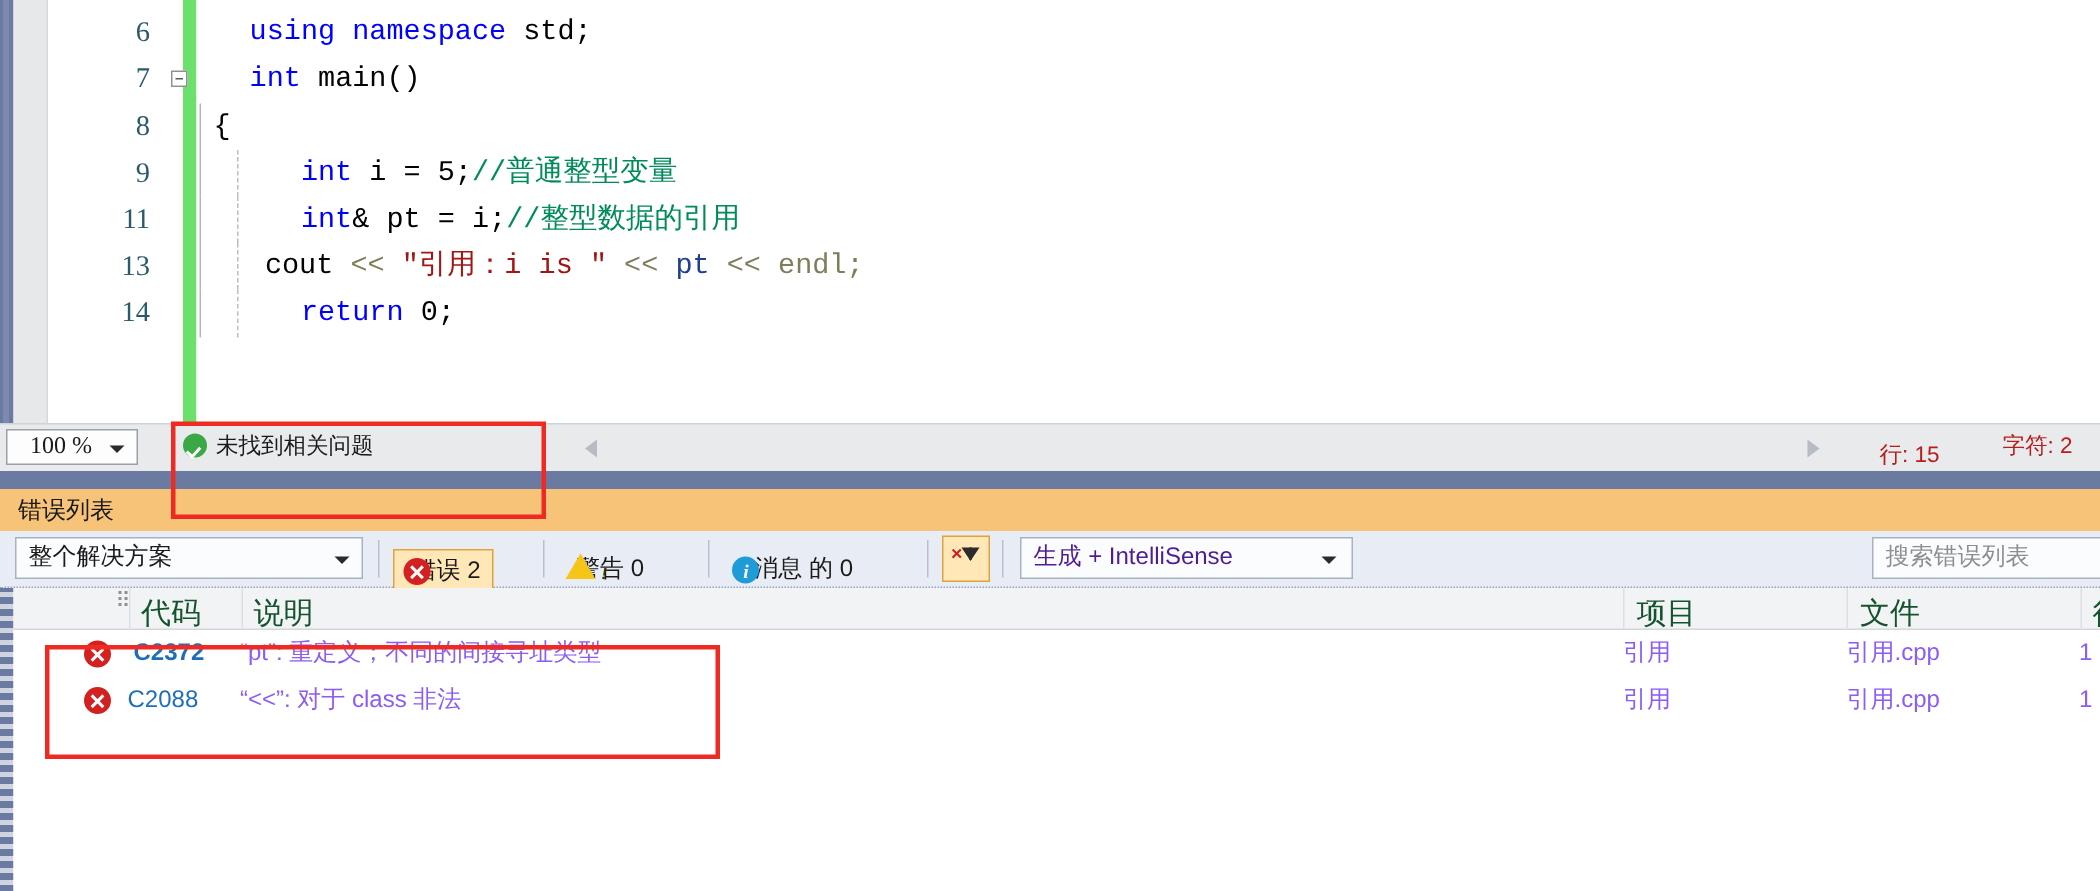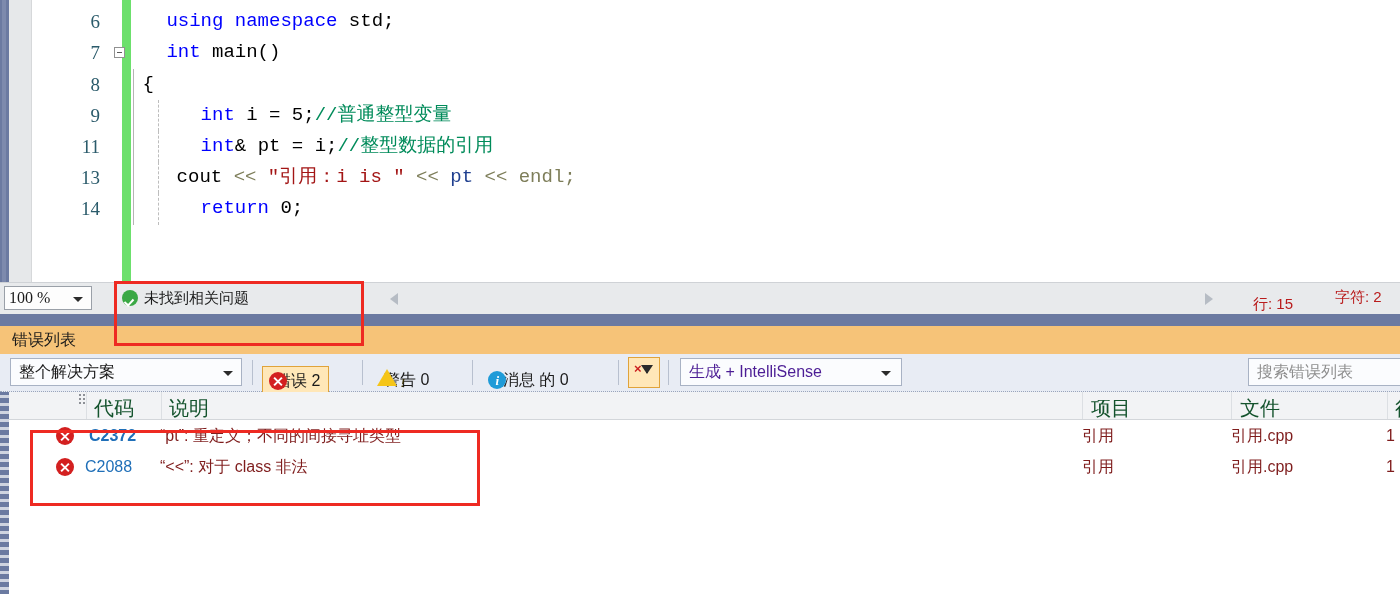--- a/index.html
+++ b/index.html
@@ -91,21 +91,21 @@
     background: #e8eaec;
     border-top: 1px solid #cfd2d6;
     box-sizing: border-box;
   }
   .zoom-combo {
     position: absolute; left: 4px; top: 3px; width: 88px; height: 24px;
     background: #fdfdfd; border: 1px solid #9aa0a8;
     box-sizing: border-box;
     font-family: "Liberation Serif", serif;
     font-size: 16px; color: #1a1a1a;
-    line-height: 22px; padding-left: 4px;
+    line-height: 22px; padding-left: 15px;
   }
   .zoom-combo .caret {
     position: absolute; right: 8px; top: 10px;
     width: 0; height: 0;
     border-left: 5px solid transparent; border-right: 5px solid transparent;
     border-top: 5px solid #2b2b2b;
   }
   .issue-status {
     position: absolute; left: 122px; top: 5px;
     font-family: "Liberation Sans", sans-serif; font-size: 15px; color: #1a1a1a;
@@ -283,21 +283,21 @@
     position: absolute; width: 2px; height: 2px; background: #8d9096;
   }
   .rows {
     position: absolute; left: 9px; top: 94px; right: 0; bottom: 0;
     background: #ffffff;
   }
   .row {
     position: relative; height: 31px; line-height: 31px;
   }
   .cell {
-    position: absolute; top: 0; font-size: 16px; color: #7f1d1d;
+    position: absolute; top: 0; font-size: 16px; color: #8b5cf6;
     font-family: "Liberation Sans", sans-serif; white-space: nowrap;
   }
   .cell.code { color: #1f6fb8; }
   .row-err-icon {
     position: absolute; left: 47px; top: 7px; width: 18px; height: 18px;
     border-radius: 50%; background: #d32020;
   }
   .row-err-icon:before, .row-err-icon:after {
     content: ""; position: absolute; left: 8px; top: 3.5px;
     width: 2px; height: 11px; background: #fff;

